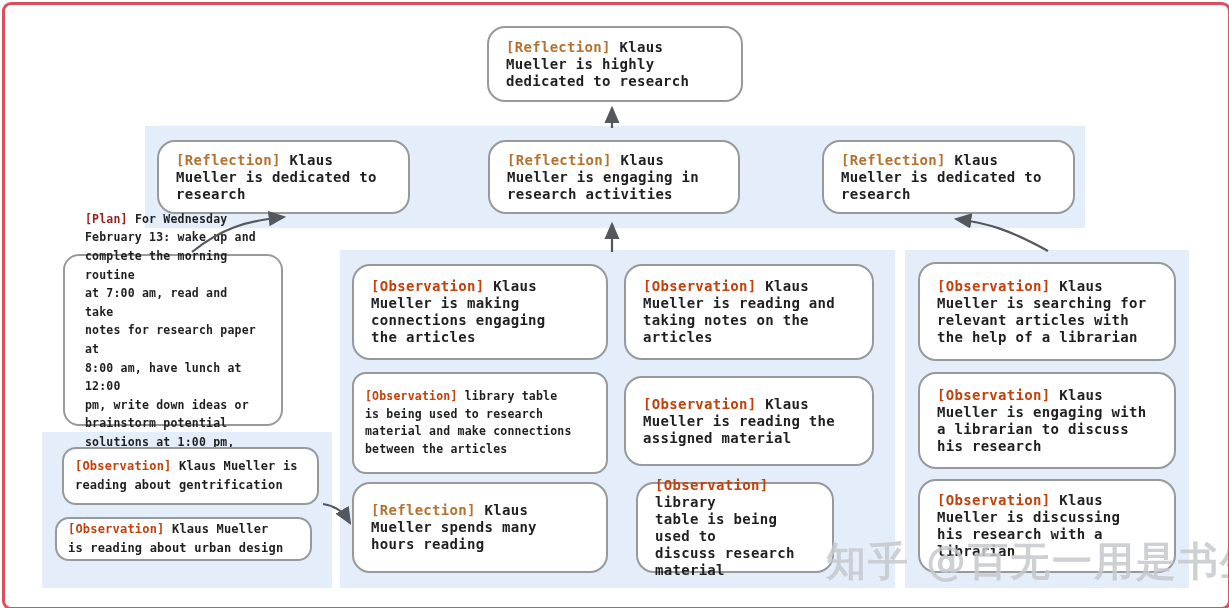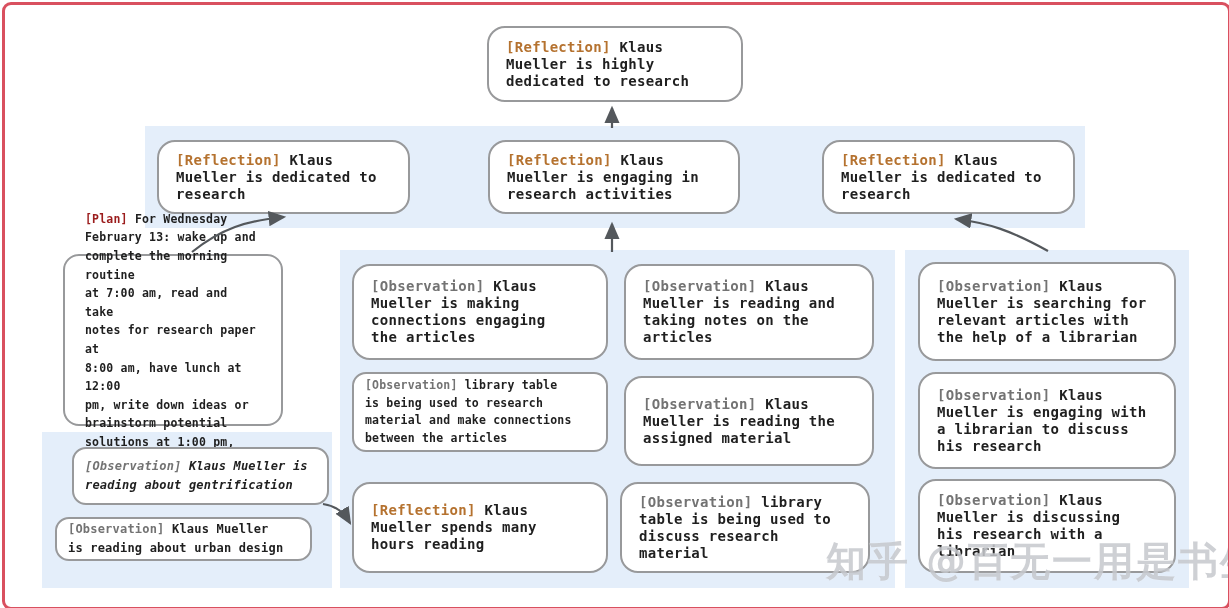--- a/index.html
+++ b/index.html
@@ -20,21 +20,21 @@
   .node .txt{font-weight:700;color:#1f1f1f;}
   .big{border-radius:18px;padding:6px 17px;}
   .big .txt{font-size:14px;line-height:17px;letter-spacing:0.3px;}
   .small{border-radius:14px;padding:6px 11px;}
   .small .txt{font-size:11.5px;line-height:17.5px;letter-spacing:0.2px;}
   .leftobs{border-radius:14px;padding:6px 11px;}
   .leftobs .txt{font-size:12px;line-height:19px;letter-spacing:0.2px;}
   .planbox{border-radius:16px;padding:8px 19px;}
   .planbox .txt{font-size:11.5px;line-height:18.6px;letter-spacing:0.2px;}
   .tag-reflection{color:#b5722f;}
-  .tag-observation{color:#737373;}
+  .tag-observation{color:#c2410c;}
   .tag-plan{color:#9b1c1c;}
   .body{white-space:pre-line;}
   .arrows{position:absolute;left:0;top:0;width:1229px;height:608px;z-index:10;pointer-events:none;}
   .watermark{
     position:absolute;left:826px;top:534px;z-index:40;
     font-size:40px;font-weight:700;color:rgba(165,170,176,0.55);
     text-shadow:0 0 1px rgba(255,255,255,0.7);
     font-family:"DejaVu Sans",sans-serif;letter-spacing:2px;white-space:nowrap;
   }
 </style>
@@ -75,36 +75,36 @@
 February 13: wake up and
 complete the morning routine
 at 7:00 am, read and take
 notes for research paper at
 8:00 am, have lunch at 12:00
 pm, write down ideas or
 brainstorm potential
 solutions at 1:00 pm, [...]</span></div>
   </div>
 
-  <div class="node leftobs" style="left:72px;top:447px;width:257px;height:58px;font-style:italic;">
+  <div class="node leftobs" style="left:62px;top:447px;width:257px;height:58px;">
     <div class="txt"><span class="tag-observation">[Observation]</span> <span class="body">Klaus Mueller is
 reading about gentrification</span></div>
   </div>
   <div class="node leftobs" style="left:55px;top:517px;width:257px;height:44px;">
     <div class="txt"><span class="tag-observation">[Observation]</span> <span class="body">Klaus Mueller
 is reading about urban design</span></div>
   </div>
 
   <div class="node big" style="left:352px;top:264px;width:256px;height:96px;">
     <div class="txt"><span class="tag-observation">[Observation]</span> <span class="body">Klaus
 Mueller is making
 connections engaging
 the articles</span></div>
   </div>
-  <div class="node small" style="left:352px;top:372px;width:256px;height:80px;">
+  <div class="node small" style="left:352px;top:372px;width:256px;height:102px;">
     <div class="txt"><span class="tag-observation">[Observation]</span> <span class="body">library table
 is being used to research
 material and make connections
 between the articles</span></div>
   </div>
   <div class="node big" style="left:352px;top:482px;width:256px;height:91px;">
     <div class="txt"><span class="tag-reflection">[Reflection]</span> <span class="body">Klaus
 Mueller spends many
 hours reading</span></div>
   </div>
@@ -113,21 +113,21 @@
     <div class="txt"><span class="tag-observation">[Observation]</span> <span class="body">Klaus
 Mueller is reading and
 taking notes on the
 articles</span></div>
   </div>
   <div class="node big" style="left:624px;top:376px;width:250px;height:90px;">
     <div class="txt"><span class="tag-observation">[Observation]</span> <span class="body">Klaus
 Mueller is reading the
 assigned material</span></div>
   </div>
-  <div class="node big" style="left:620px;top:482px;width:250px;height:91px;">
+  <div class="node big" style="left:636px;top:482px;width:198px;height:91px;">
     <div class="txt"><span class="tag-observation">[Observation]</span> <span class="body">library
 table is being used to
 discuss research material</span></div>
   </div>
 
   <div class="node big" style="left:918px;top:262px;width:258px;height:99px;">
     <div class="txt"><span class="tag-observation">[Observation]</span> <span class="body">Klaus
 Mueller is searching for
 relevant articles with
 the help of a librarian</span></div>

